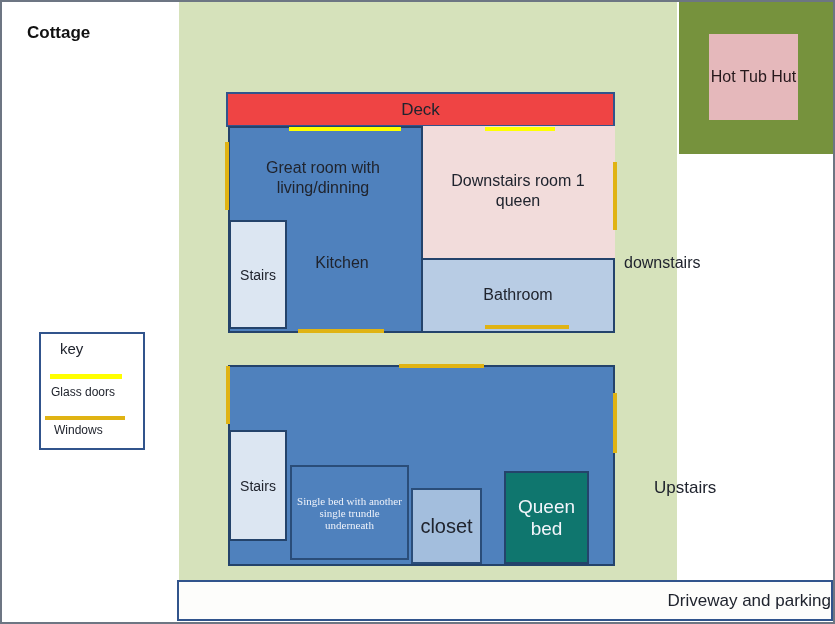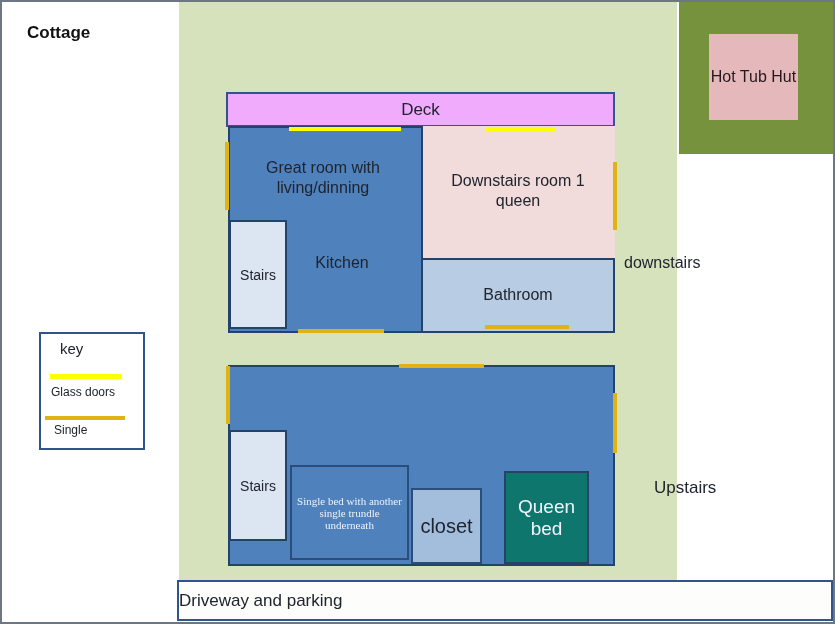--- a/index.html
+++ b/index.html
@@ -15,21 +15,21 @@
   
   .lot{left:177px;top:0;width:498px;height:578px;background:#d6e2bb;}
   .hedge{left:677px;top:0;width:154px;height:152px;background:#76923d;}
   .hot-tub{left:707px;top:32px;width:89px;height:86px;background:#e5b8bb;
     display:flex;align-items:center;justify-content:center;text-align:center;
     font-size:16px;color:#26181c;}
   .hedge-label{left:677px;top:124px;width:154px;text-align:center;
     font-size:17px;color:#1c270b;}
 
   
-  .deck{left:224px;top:90px;width:389px;height:35px;background:#f0abfc;
+  .deck{left:224px;top:90px;width:389px;height:35px;background:#ef4444;
     border:2px solid #31548c;display:flex;align-items:center;justify-content:center;
     font-size:17px;}
 
   
   .floor-down{left:226px;top:124px;width:387px;height:207px;background:#4f81bd;
     border:2px solid #24436b;}
   .pink-room{left:419px;top:124px;width:194px;height:134px;background:#f2dcdb;
     border:2px solid #24436b;border-top:none;border-right:none;}
   .bath{left:419px;top:258px;width:192px;height:71px;background:#b8cce4;
     border-left:2px solid #24436b;}
@@ -63,21 +63,21 @@
   .key-box{left:37px;top:330px;width:106px;height:118px;background:#ffffff;
     border:2px solid #31548c;}
   .key-title{left:58px;top:338px;font-size:15px;}
   .key-glass-line{left:48px;top:372px;width:72px;height:5px;background:#ffff00;}
   .key-glass-label{left:49px;top:383px;font-size:12px;}
   .key-window-line{left:43px;top:414px;width:80px;height:4px;background:#e0b313;}
   .key-window-label{left:52px;top:421px;font-size:12px;}
 
   
   .driveway{left:175px;top:578px;width:656px;height:41px;background:#fdfdfb;
-    border:2px solid #31548c;display:flex;align-items:center;justify-content:flex-start;
+    border:2px solid #31548c;display:flex;align-items:center;justify-content:flex-end;
     font-size:17px;}
 
   
   .gd{background:#ffff00;}
   .win{background:#e0b313;}
   .title{left:25px;top:20px;font-size:17px;font-weight:bold;color:#111111;}
 </style>
 </head>
 <body>
 
@@ -112,21 +112,21 @@
   <div class="abs win" style="left:223px;top:140px;width:4px;height:68px;"></div>
   <div class="abs win" style="left:611px;top:160px;width:4px;height:68px;"></div>
   <div class="abs win" style="left:296px;top:327px;width:86px;height:4px;"></div>
   <div class="abs win" style="left:483px;top:323px;width:84px;height:4px;"></div>
 
   <div class="abs key-box"></div>
   <div class="label key-title">key</div>
   <div class="abs key-glass-line"></div>
   <div class="label key-glass-label">Glass doors</div>
   <div class="abs key-window-line"></div>
-  <div class="label key-window-label">Single</div>
+  <div class="label key-window-label">Windows</div>
 
   <div class="abs floor-up"></div>
   <div class="abs stairs-u">
     <span>Stairs</span>
   </div>
   <div class="abs single-bed">
     <span>Single bed with another single trundle underneath</span>
   </div>
   <div class="abs closet">
     <span>closet</span>

